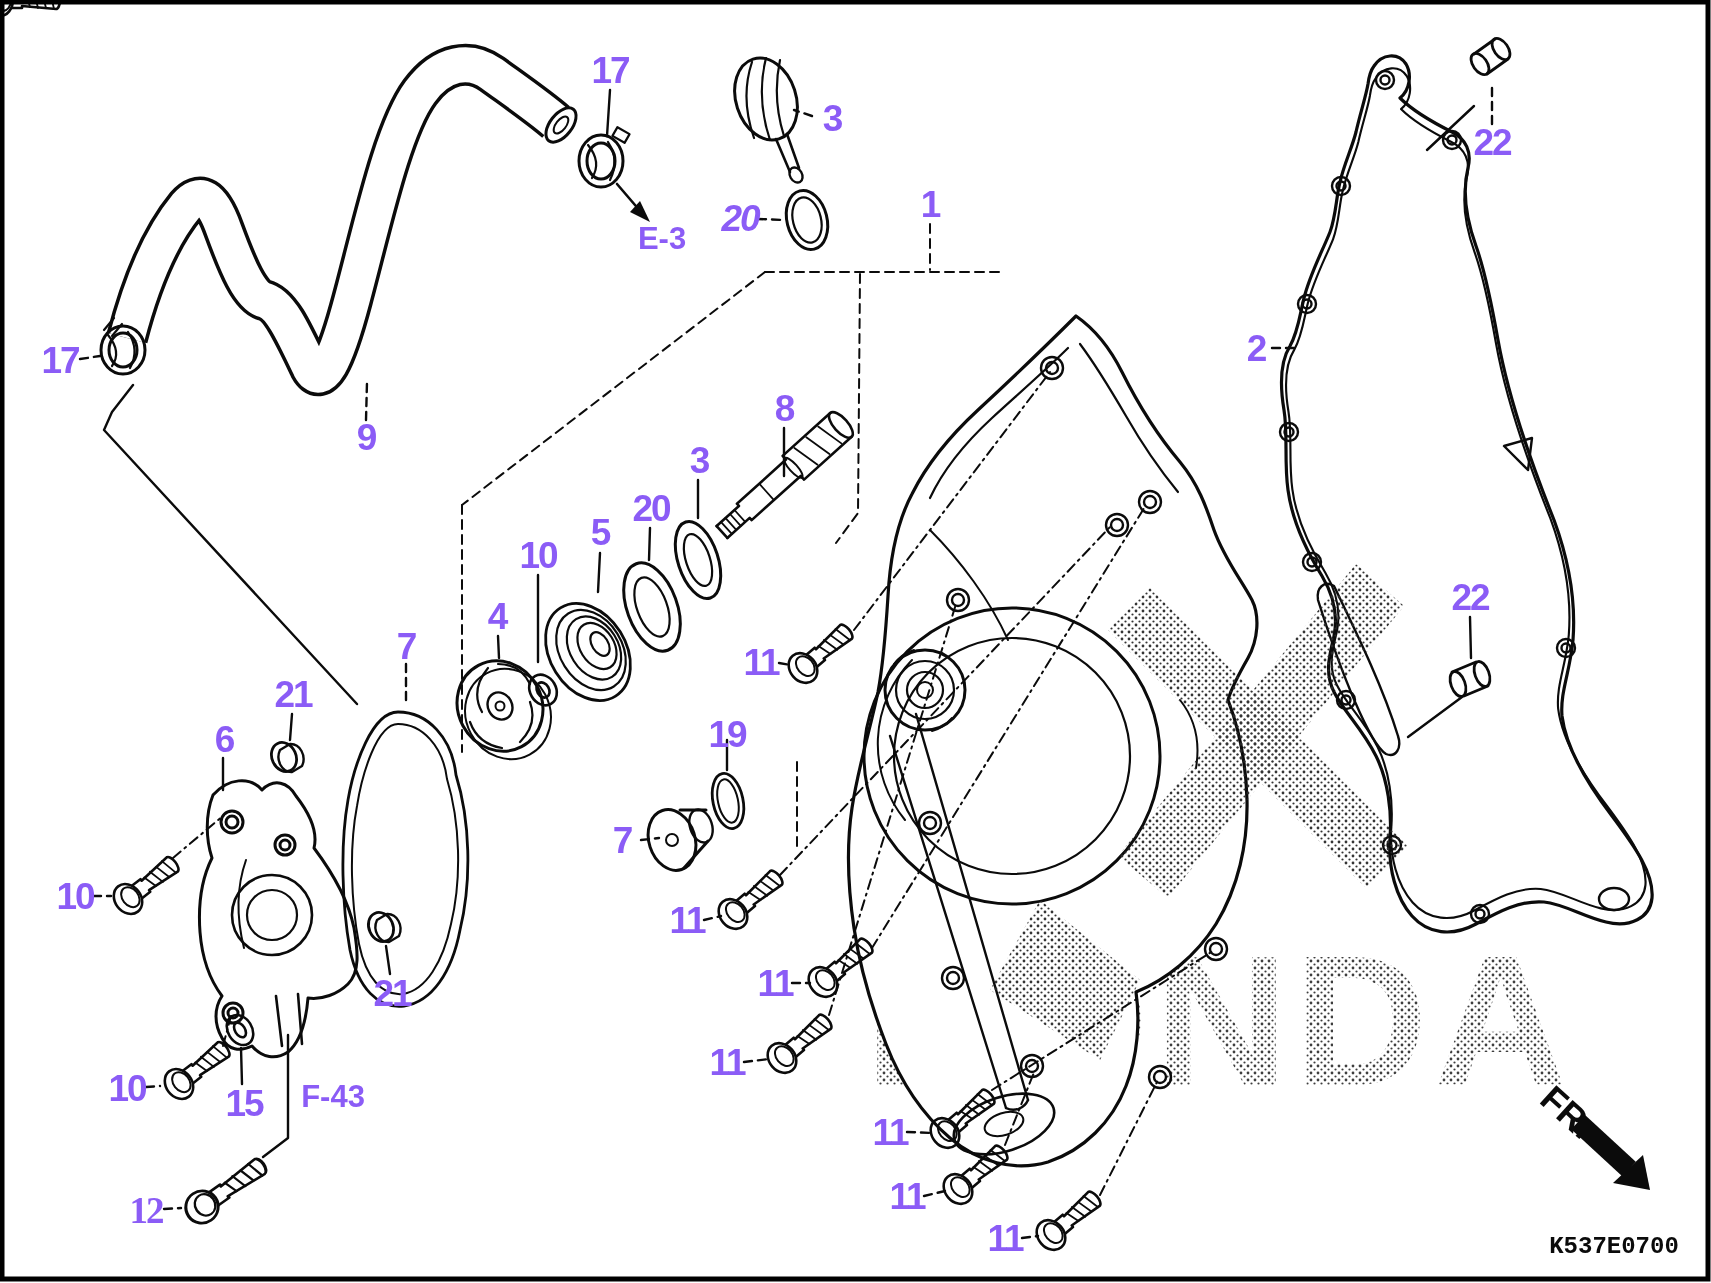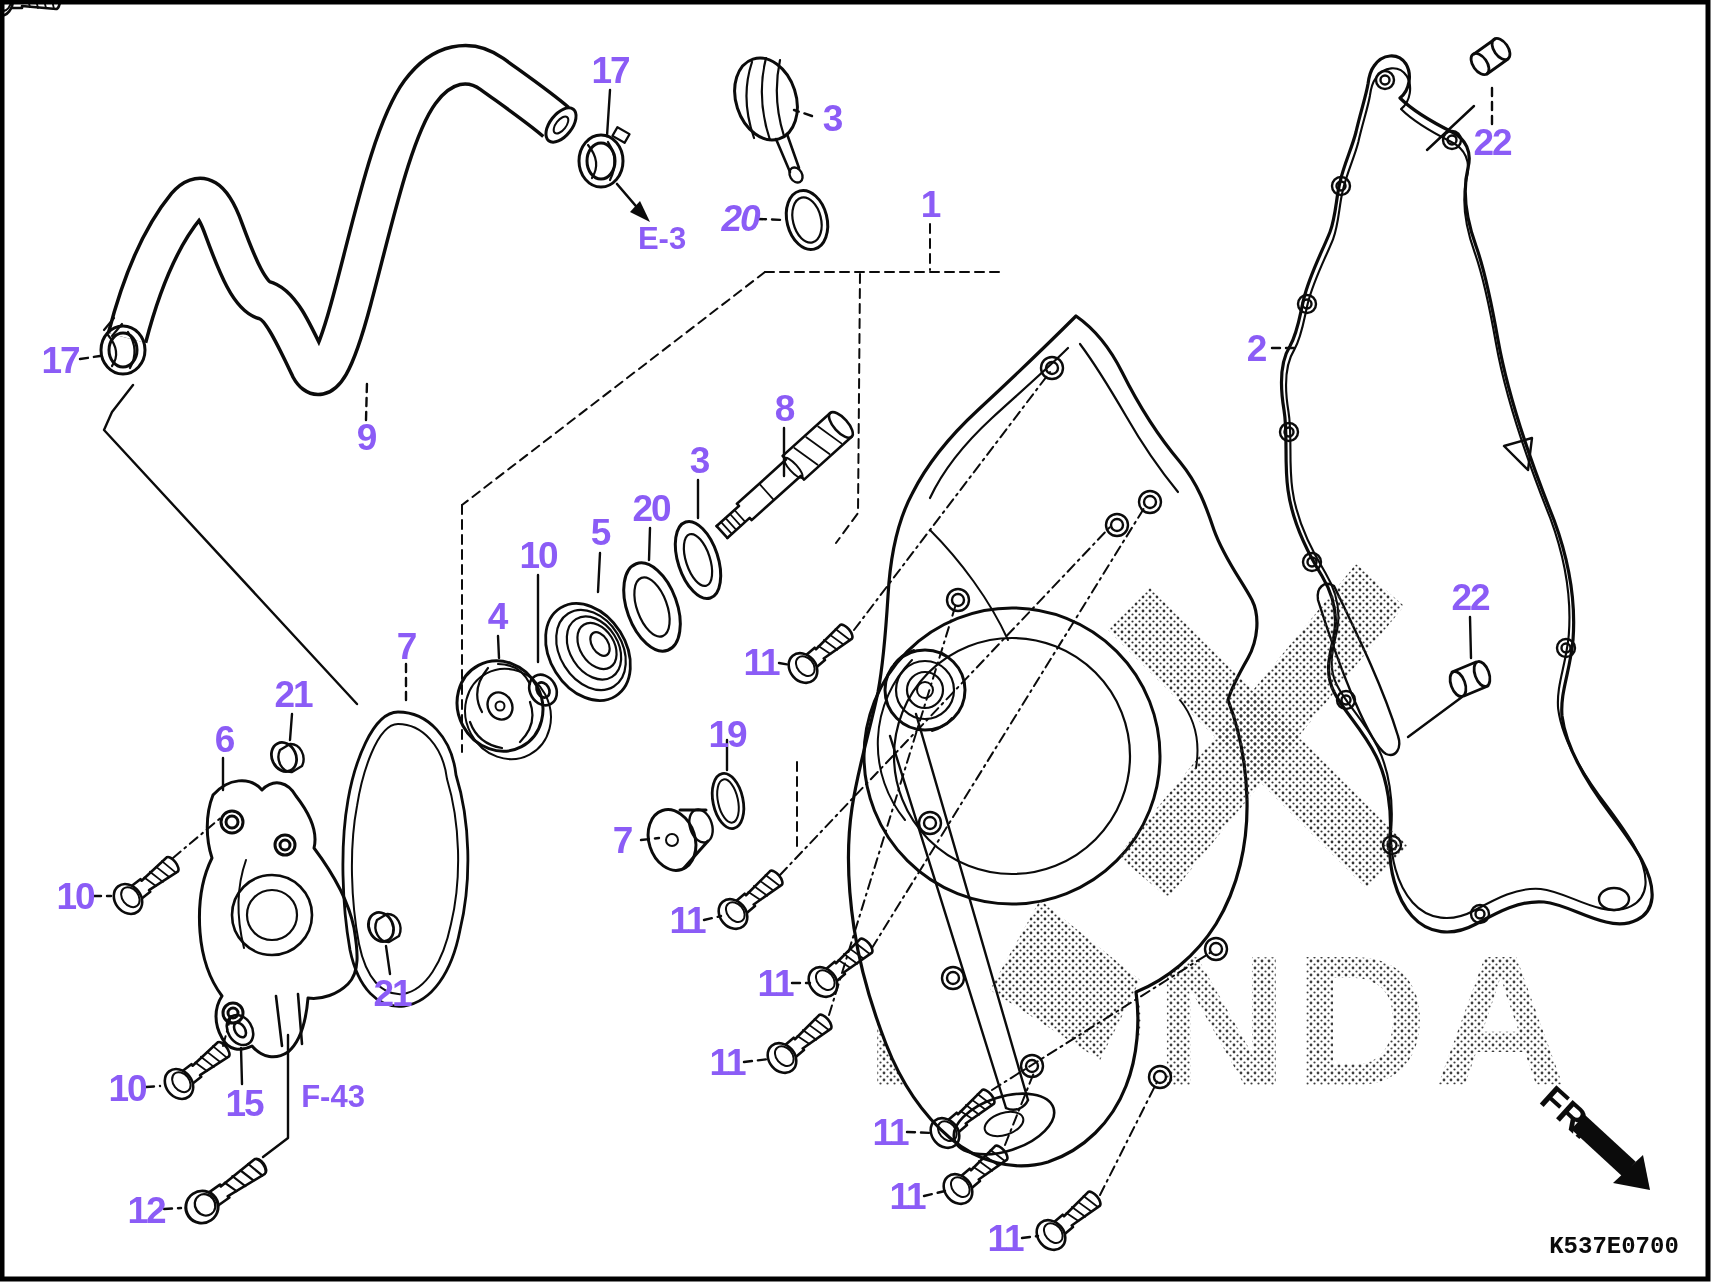--- a/index.html
+++ b/index.html
@@ -409,21 +409,21 @@
       <div class="callout" style="left: 600px; top: 532px;">5</div>
       <div class="callout" style="left: 538px; top: 555px;">10</div>
       <div class="callout" style="left: 497px; top: 616px;">4</div>
       <div class="callout" style="left: 406px; top: 646px;">7</div>
       <div class="callout" style="left: 224px; top: 739px;">6</div>
       <div class="callout" style="left: 293px; top: 694px;">21</div>
       <div class="callout" style="left: 392px; top: 993px;">21</div>
       <div class="callout" style="left: 75px; top: 896px;">10</div>
       <div class="callout" style="left: 127px; top: 1088px;">10</div>
       <div class="callout" style="left: 244px; top: 1103px;">15</div>
-      <div class="callout" style="left: 146px; top: 1210px;">12</div>
+      <div class="callout" style="left: 146px; top: 1210px; font-family: Liberation Serif, serif;">12</div>
       <div class="callout" style="left: 622px; top: 840px;">7</div>
       <div class="callout" style="left: 727px; top: 718px; margin-top: 16px;">19</div>
       <div class="callout" style="left: 761px; top: 662px;">11</div>
       <div class="callout" style="left: 687px; top: 920px;">11</div>
       <div class="callout" style="left: 775px; top: 983px;">11</div>
       <div class="callout" style="left: 727px; top: 1062px;">11</div>
       <div class="callout" style="left: 890px; top: 1132px;">11</div>
       <div class="callout" style="left: 907px; top: 1196px;">11</div>
       <div class="callout" style="left: 1005px; top: 1238px;">11</div>
       <div class="callout" style="left: 1256px; top: 348px;">2</div>

